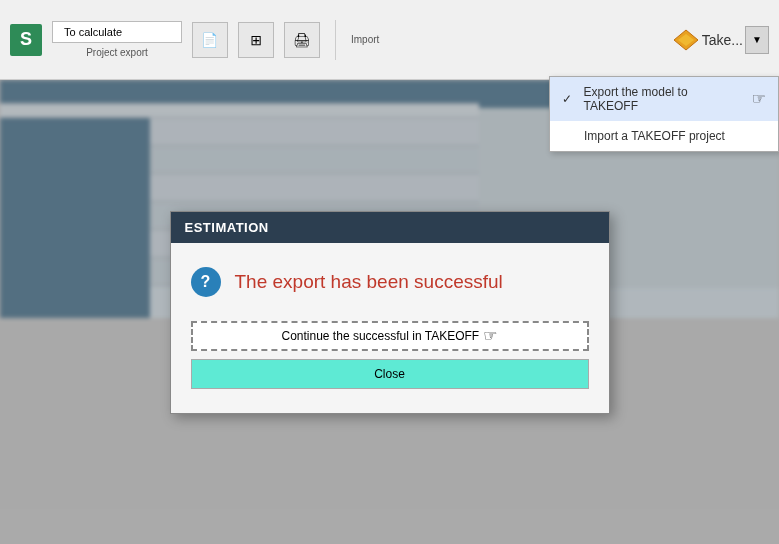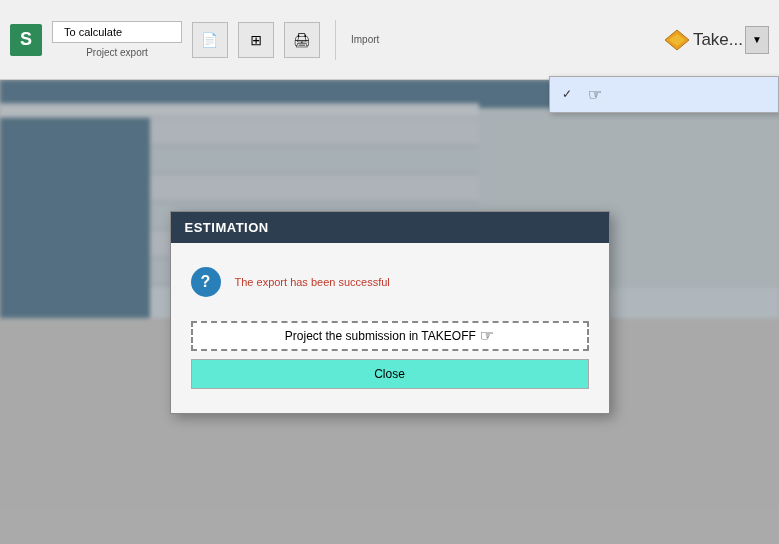--- a/index.html
+++ b/index.html
@@ -86,21 +86,21 @@
       position: relative;
     }
 
     .takeoff-icon {
       display: flex;
       align-items: center;
       justify-content: center;
     }
 
     .takeoff-label {
-      font-size: 17px;
+      font-size: 14px;
       color: #333;
       margin-right: 2px;
     }
 
     .dropdown-arrow-btn {
       width: 24px;
       height: 28px;
       background: #d8d8d8;
       border: 1px solid #aaa;
       display: flex;
@@ -201,21 +201,21 @@
       display: flex;
       align-items: center;
       justify-content: center;
       font-size: 16px;
       font-weight: bold;
       flex-shrink: 0;
     }
 
     .modal-message {
       color: #c0392b;
-      font-size: 11px;
+      font-size: 19px;
     }
 
     .modal-btn {
       width: 100%;
       height: 30px;
       border: 1px solid #aaa;
       background: #5eead4;
       cursor: pointer;
       font-size: 12px;
       margin-bottom: 8px;
@@ -298,21 +298,26 @@
       </svg>
     </div>
     <span class="takeoff-label">Take...</span>
     <div class="dropdown-arrow-btn">
       <span style="font-size:10px;">▼</span>
     </div>
 
     <div class="dropdown-menu">
       <div class="dropdown-item selected">
         <span class="checkmark">✓</span>
+        <span>Export the model to TAKEOFF</span>
         <span class="cursor-hand">☞</span>
+      </div>
+      <div class="dropdown-item">
+        <span class="checkmark"> </span>
+        <span>Import a TAKEOFF project</span>
       </div>
     </div>
   </div>
 </div>
 
 <div class="content-area">
 
   <div class="bg-table">
     <div class="bg-row dark" style="height:24px;"></div>
     <div class="bg-row light" style="height:14px; background:#dce8f0;"></div>
@@ -338,21 +343,21 @@
         <span>ESTIMATION</span>
       </div>
       <div class="modal-body">
         <div class="modal-message-row">
           <div class="info-icon">
             <span>?</span>
           </div>
           <span class="modal-message">The export has been successful</span>
         </div>
         <button class="modal-btn primary">
-          <span>Project the submission in TAKEOFF</span>
+          <span>Continue the successful in TAKEOFF</span>
           <span class="cursor-hand">☞</span>
         </button>
         <button class="modal-btn">
           <span>Close</span>
         </button>
       </div>
     </div>
   </div>
 </div>
 

